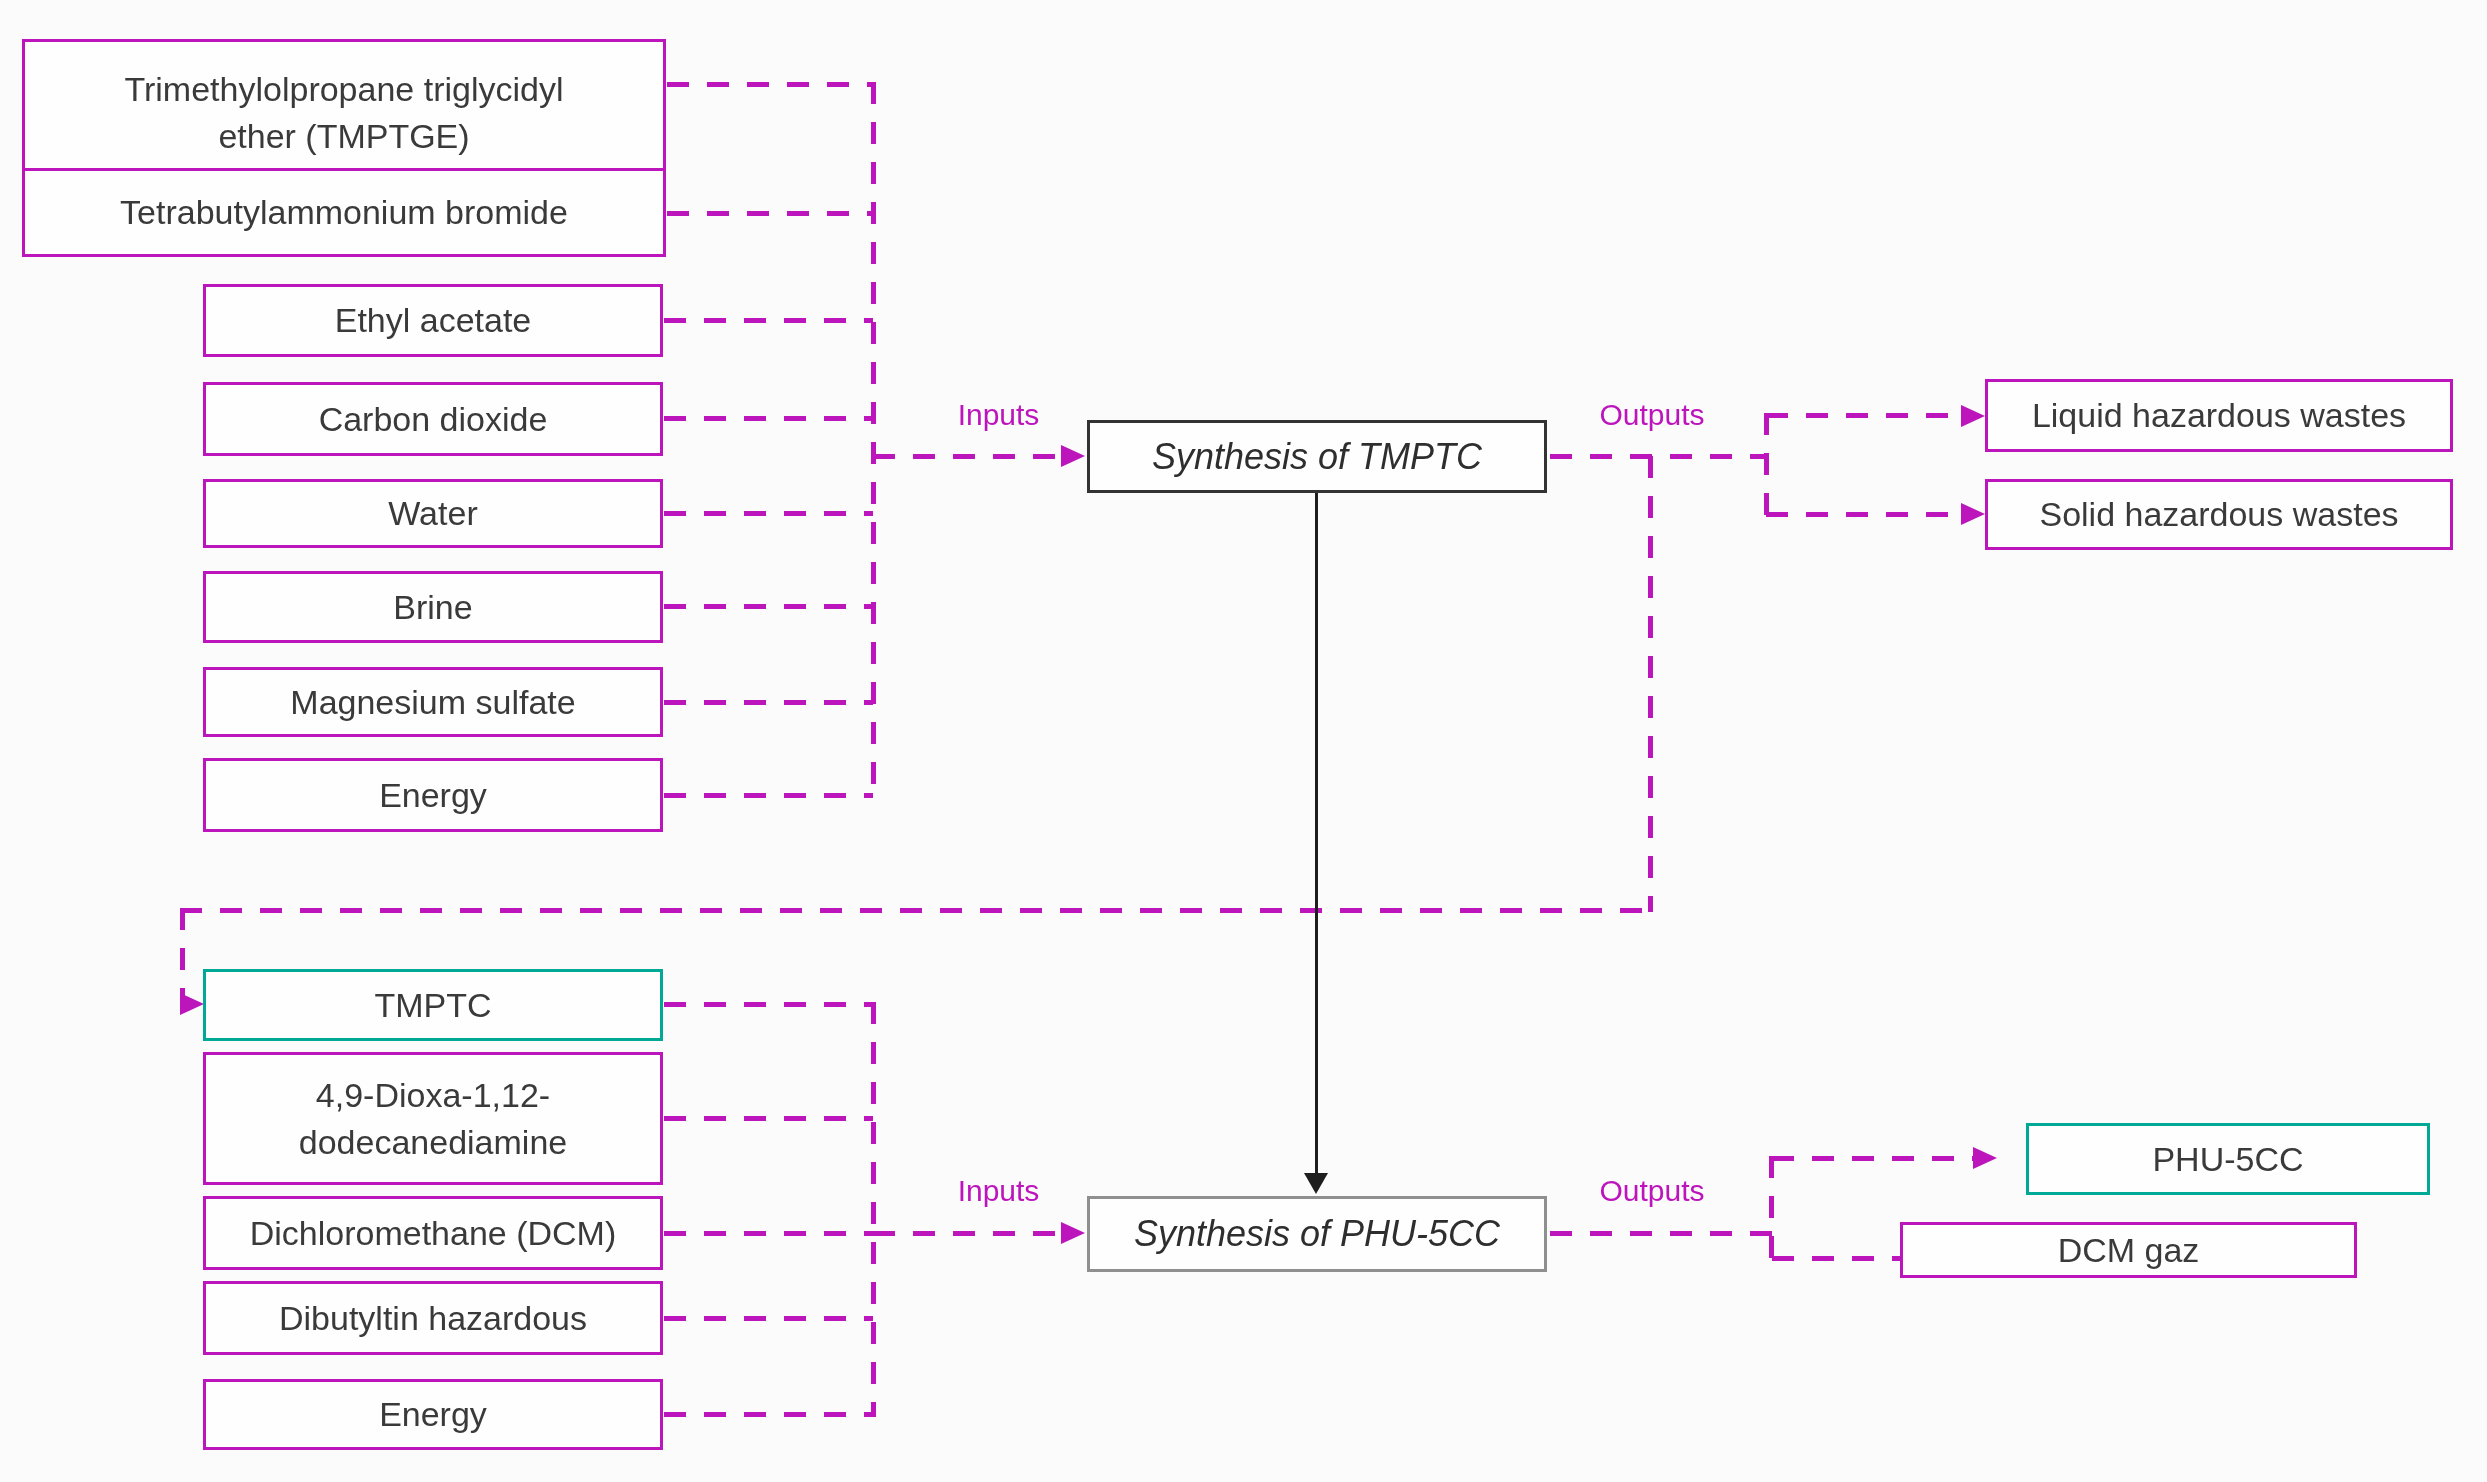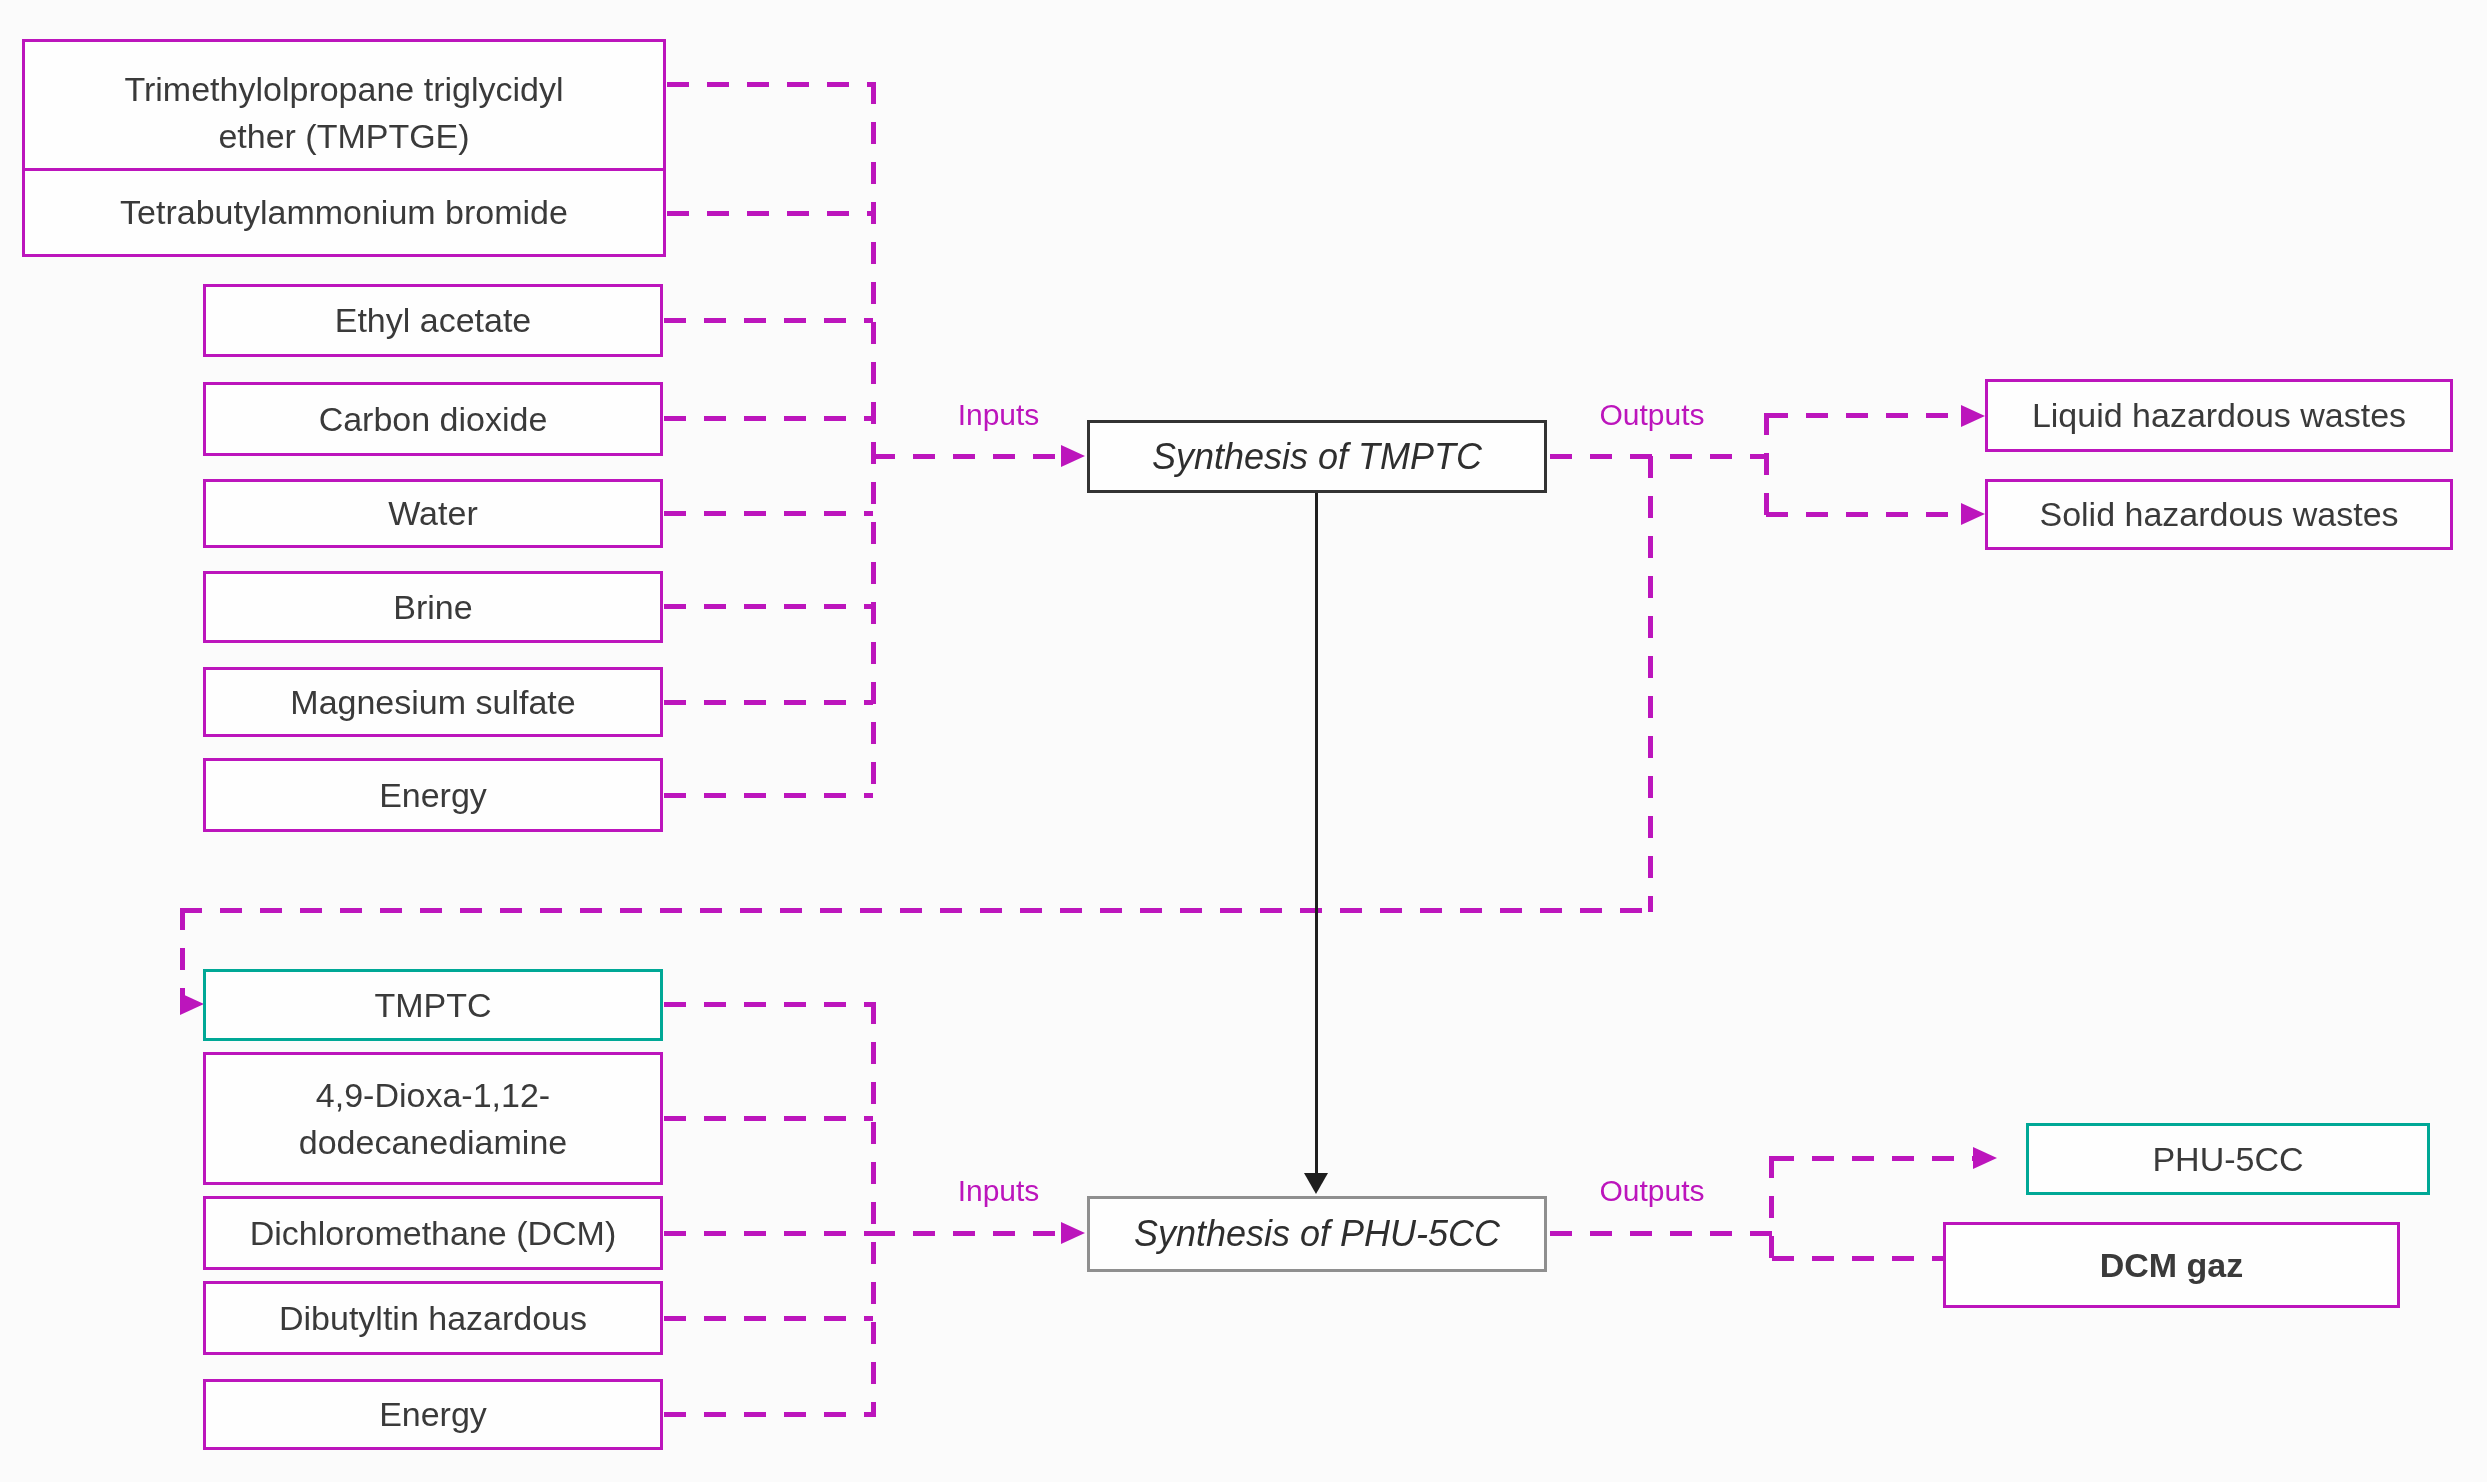--- a/index.html
+++ b/index.html
@@ -125,16 +125,16 @@
 
   <div class="hdash" style="left:1550px;top:1231px;width:224px;"></div>
   <div class="flowlabel" style="left:1585px;top:1174px;width:134px;">Outputs</div>
   <div class="vdash" style="left:1769px;top:1156px;height:104px;"></div>
   <div class="hdash" style="left:1772px;top:1156px;width:202px;"></div>
   <div class="arrow-r" style="left:1973px;top:1147px;"></div>
   <div class="hdash" style="left:1772px;top:1256px;width:202px;"></div>
   <div class="arrow-r" style="left:1973px;top:1247px;"></div>
 
   <div class="box teal" style="left:1997px;top:1123px;width:404px;height:72px;margin-left:29px;">PHU-5CC</div>
-  <div class="box" style="left:1943px;top:1222px;width:457px;height:86px;font-weight:bold;">DCM gaz</div>
+  <div class="box" style="left:1900px;top:1222px;width:457px;height:56px;">DCM gaz</div>
 
 </div>
 
 
 </body></html>

